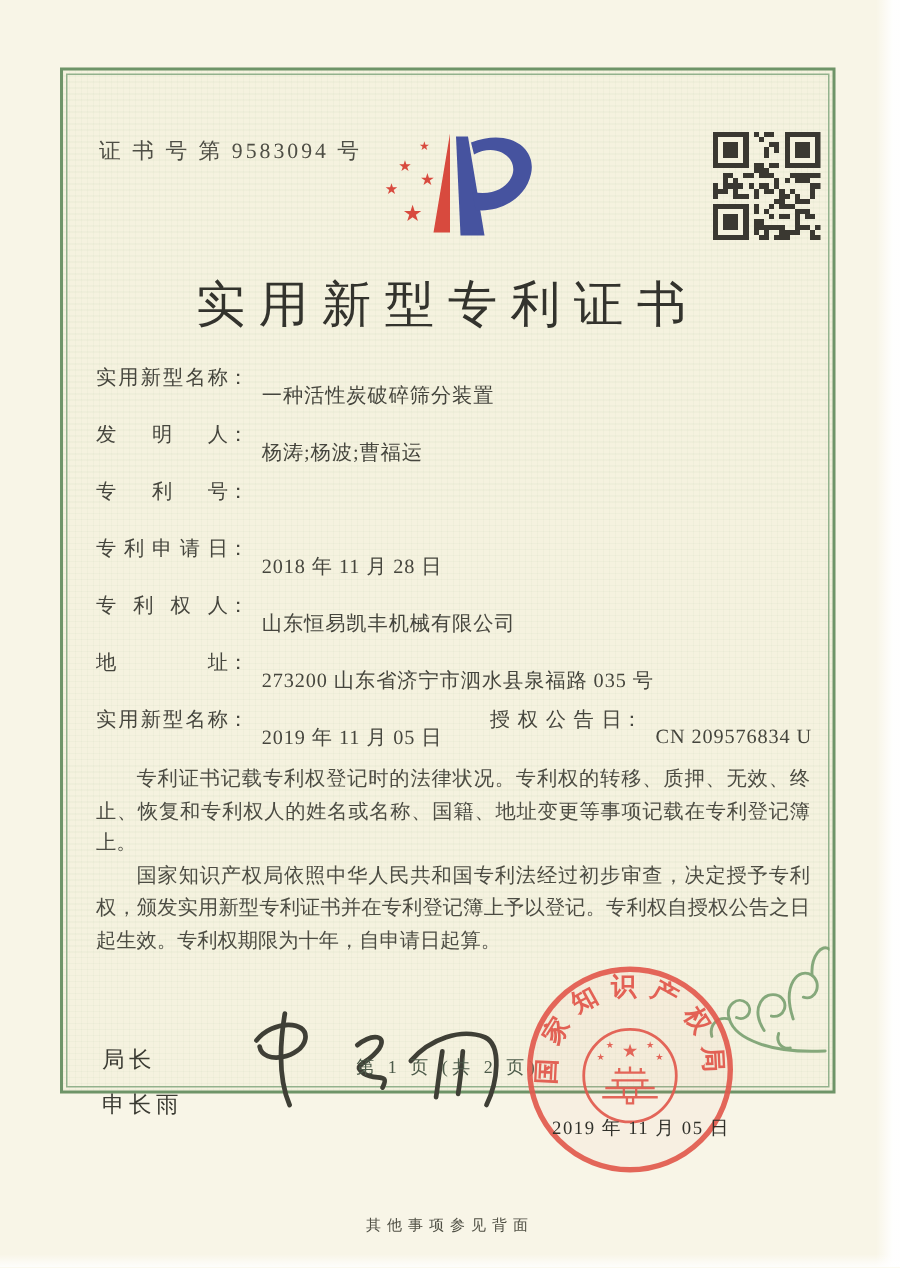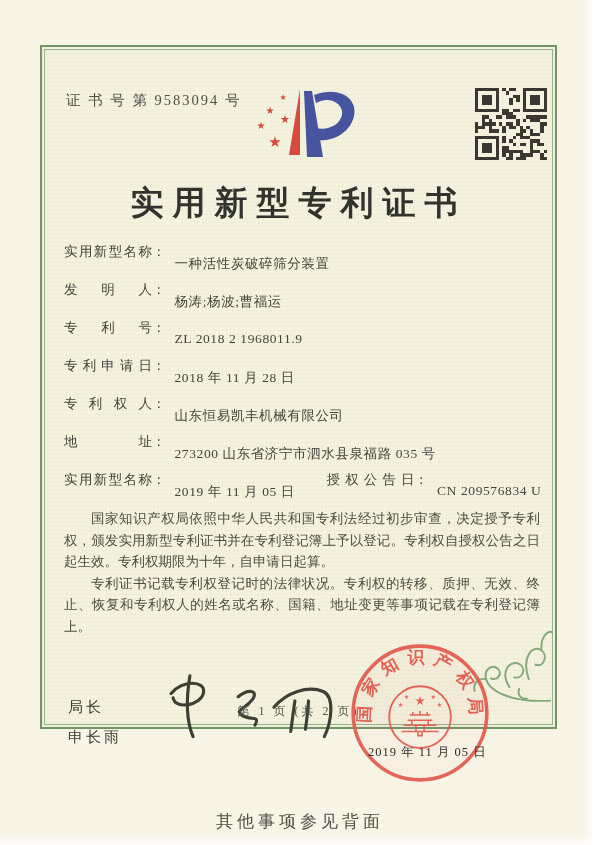--- a/index.html
+++ b/index.html
@@ -13,39 +13,39 @@
     border:2px solid #6e9468;
     background:
       repeating-linear-gradient(90deg,rgba(140,175,130,.055) 0 1px,transparent 1px 4px),
       repeating-linear-gradient(0deg,rgba(140,175,130,.055) 0 1px,transparent 1px 4px),
       #f5f2df;}
   .frame-inner{position:absolute;inset:2px;border:1px solid #93b28d;pointer-events:none;}
   .cert-no{position:absolute;left:24px;top:44px;font-size:14.5px;letter-spacing:2px;color:#4e4e45;}
   .logo{position:absolute;left:188px;top:34px;width:140px;height:106px;}
   .qr{position:absolute;right:8px;top:41px;width:72px;height:72px;fill:#3a3831;}
   .title{position:absolute;left:0;top:134px;width:100%;text-align:center;
-    font-size:33px;font-weight:700;letter-spacing:9px;color:#33332d;}
+    font-size:33px;font-weight:400;letter-spacing:9px;color:#33332d;}
   .fields{position:absolute;left:22px;top:196px;width:478px;}
   .frow{height:38px;display:flex;align-items:flex-start;font-size:13.5px;color:#45453d;}
   .lbl{display:inline-block;width:88px;text-align:justify;text-align-last:justify;flex:none;}
   .colon{flex:none;}
   .val{margin-left:9px;letter-spacing:.6px;white-space:nowrap;margin-top:12px;}
   .gv{display:inline-block;width:152px;flex:none;}
   .paras{position:absolute;left:22px;top:461px;width:476px;font-size:13.5px;
     line-height:21.5px;color:#4c4c43;text-align:justify;}
   .paras p{margin:0;text-indent:2em;}
   .signer{position:absolute;left:26px;top:645px;font-size:15px;letter-spacing:3px;color:#3b3b33;line-height:30px;font-family:Liberation Serif, serif;}
   .signature{position:absolute;left:108px;top:618px;width:210px;height:95px;}
   .seal{position:absolute;left:306px;top:594px;width:144px;height:144px;z-index:5;}
   .seal-date{position:absolute;left:326px;top:697px;font-size:12.5px;letter-spacing:1px;color:#30302a;z-index:6;}
   .ornament{position:absolute;right:2px;bottom:21px;width:92px;height:126px;}
   .page-ind{position:absolute;left:0;bottom:7px;width:100%;text-align:center;
     font-size:12px;letter-spacing:3px;color:#4c5a49;}
   .back-note{position:absolute;left:0;top:810px;width:100%;text-align:center;
-    font-size:17px;letter-spacing:4px;color:#4f4f44;}
+    font-size:10px;letter-spacing:4px;color:#4f4f44;}
 </style>
 </head>
 <body>
 
 <div class="page">
 
   <div class="frame">
     <div class="frame-inner"></div>
 
     <div class="cert-no">证 书 号 第 9583094 号</div>
@@ -202,21 +202,20 @@
         <span class="val">一种活性炭破碎筛分装置</span>
       </div>
       <div class="frow">
         <span class="lbl">发明人</span>
           <span class="colon">：</span>
         <span class="val">杨涛;杨波;曹福运</span>
       </div>
       <div class="frow">
         <span class="lbl">专利号</span>
           <span class="colon">：</span>
-        <span class="val">ZL 2018 2 1968011.9</span>
       </div>
       <div class="frow">
         <span class="lbl">专利申请日</span>
           <span class="colon">：</span>
         <span class="val">2018 年 11 月 28 日</span>
       </div>
       <div class="frow">
         <span class="lbl">专利权人</span>
           <span class="colon">：</span>
         <span class="val">山东恒易凯丰机械有限公司</span>
@@ -230,22 +229,22 @@
         <span class="lbl">实用新型名称</span>
           <span class="colon">：</span>
         <span class="val gv">2019 年 11 月 05 日</span>
         <span class="lbl">授权公告日</span>
           <span class="colon">：</span>
         <span class="val">CN 209576834 U</span>
       </div>
     </div>
 
     <div class="paras">
+      <p>专利证书记载专利权登记时的法律状况。专利权的转移、质押、无效、终止、恢复和专利权人的姓名或名称、国籍、地址变更等事项记载在专利登记簿上。</p>
       <p>国家知识产权局依照中华人民共和国专利法经过初步审查，决定授予专利权，颁发实用新型专利证书并在专利登记簿上予以登记。专利权自授权公告之日起生效。专利权期限为十年，自申请日起算。</p>
-      <p>专利证书记载专利权登记时的法律状况。专利权的转移、质押、无效、终止、恢复和专利权人的姓名或名称、国籍、地址变更等事项记载在专利登记簿上。</p>
     </div>
 
     <div class="signer">
       <div>局长</div>
       <div>申长雨</div>
     </div>
 
     <svg class="signature" viewBox="0 0 200 90" aria-hidden="true">
       <g fill="none" stroke="#3f3f36" stroke-width="3" stroke-linecap="round">
         <path d="M38,10 C34,34 35,54 41,68"></path>

